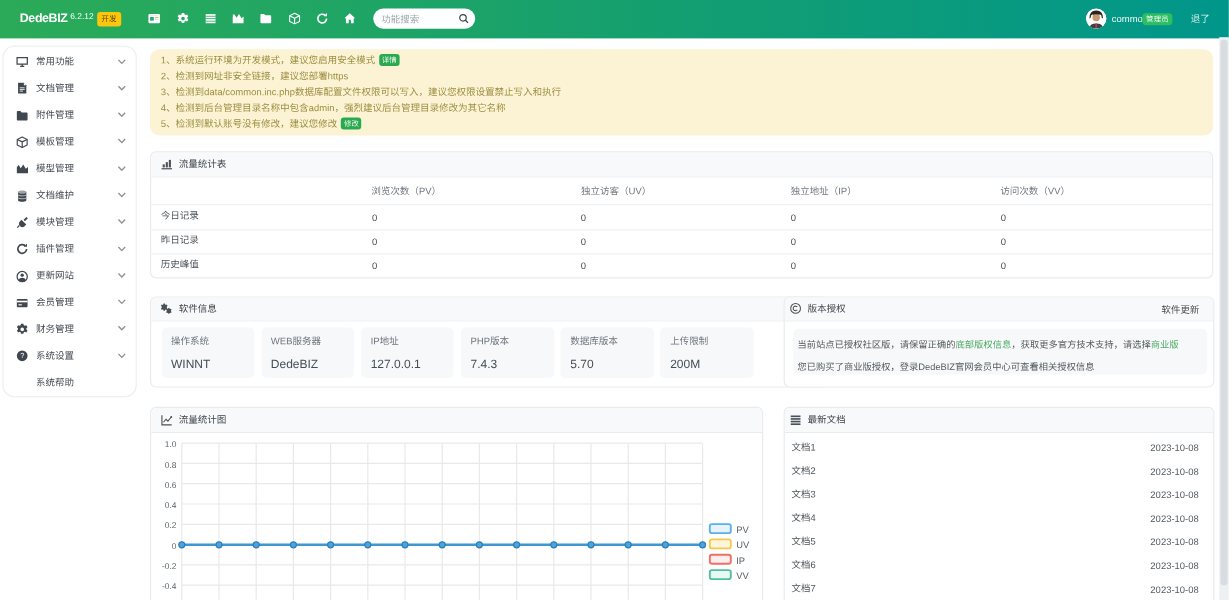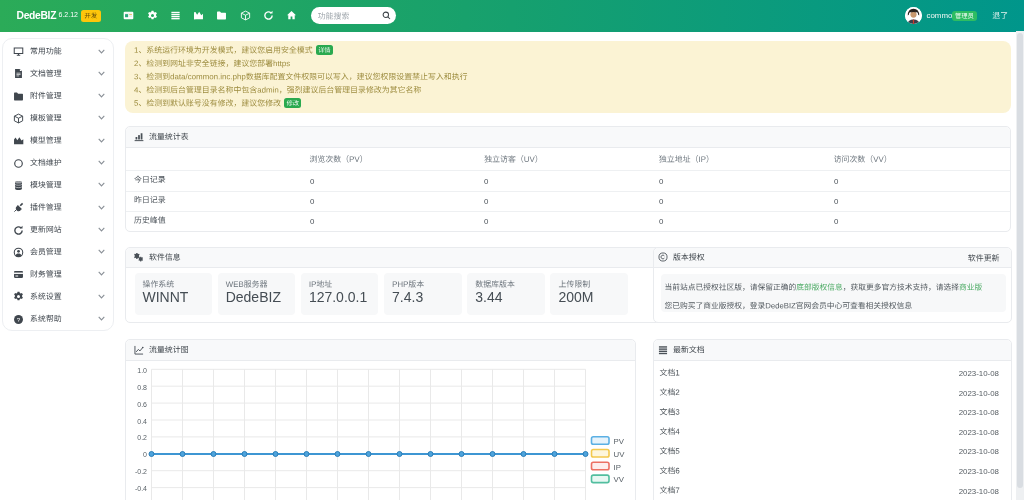--- a/index.html
+++ b/index.html
@@ -49,21 +49,21 @@
 .trow span{position:absolute;font-size:7.9px;white-space:nowrap}
 .th-row{height:22.4px}
 .th-row span{color:#6c757d;top:7px}
 .td-row{height:20.3px;border-top:1px solid #eef0f2}
 .td-row span{color:#495057;top:5.5px}
 .c0{left:9px}.c1{left:184px}.c2{left:358px}.c3{left:533px}.c4{left:708px}
 
 .cards{position:absolute;left:8.5px;top:25.5px;display:flex;gap:5.7px}
 .card{width:77.5px;height:42px;background:#f7f8f9;border-radius:4px;padding:6px 0 0 8px}
 .card .l{font-size:7.6px;color:#697179}
-.card .v{font-size:14px;color:#454d54;margin-top:0}
+.card .v{font-size:10px;color:#454d54;margin-top:10px}
 
 #licbox{position:absolute;left:7px;top:26.5px;width:345px;height:37.5px;background:#f7f8f9;
   border-radius:4px;padding:5px 0 0 5px;font-size:8.1px;color:#51585e;line-height:17.2px}
 #licbox .gl{color:#47a860}
 #swupd{position:absolute;right:6px;top:6.5px;font-size:8.3px;color:#41484e}
 
 .docrow{position:relative;height:19.6px}
 .docrow .n{position:absolute;left:6.5px;top:5px;font-size:8.3px;color:#4a5157}
 .docrow .d{position:absolute;right:11.5px;top:5px;font-size:7.9px;color:#565d63}
 
@@ -182,29 +182,20 @@
       <svg width="12" height="12" viewBox="0 0 16 16">
         <path fill="#40474e" d="M1.5 13.5v-7l2.2-2.8 2.6 4 3-4.6 3 5 2.7-2.1v7.5z"></path>
       </svg>
       <span class="t">模型管理</span>
       <svg class="ch" width="7" height="5" viewBox="0 0 10 7">
         <path fill="none" stroke="#8a9097" stroke-width="1.6" d="M1 1.2 5 5.4 9 1.2"></path>
       </svg>
     </div>
   <div class="sbi">
       <svg width="12" height="12" viewBox="0 0 16 16">
-        <circle cx="8" cy="8" r="5.5" fill="none" stroke="#40474e" stroke-width="1.7"></circle>
-      </svg>
-      <span class="t">文档维护</span>
-      <svg class="ch" width="7" height="5" viewBox="0 0 10 7">
-        <path fill="none" stroke="#8a9097" stroke-width="1.6" d="M1 1.2 5 5.4 9 1.2"></path>
-      </svg>
-    </div>
-  <div class="sbi">
-      <svg width="12" height="12" viewBox="0 0 16 16">
         <path fill="#40474e" d="M3 3.2C3 2 5.2 1.4 8 1.4s5 .6 5 1.8v9.6c0 1.2-2.2 1.8-5 1.8s-5-.6-5-1.8z"></path>
         <ellipse cx="8" cy="3.2" rx="5" ry="1.8" fill="#fff" opacity=".5"></ellipse>
         <path stroke="#fff" stroke-width=".8" fill="none" d="M3 6.5c1 .8 3 1.1 5 1.1s4-.3 5-1.1M3 10c1 .8 3 1.1 5 1.1s4-.3 5-1.1"></path>
       </svg>
       <span class="t">模块管理</span>
       <svg class="ch" width="7" height="5" viewBox="0 0 10 7">
         <path fill="none" stroke="#8a9097" stroke-width="1.6" d="M1 1.2 5 5.4 9 1.2"></path>
       </svg>
     </div>
   <div class="sbi">
@@ -344,21 +335,21 @@
     <div class="card">
         <div class="l">IP地址</div>
         <div class="v">127.0.0.1</div>
       </div>
     <div class="card">
         <div class="l">PHP版本</div>
         <div class="v">7.4.3</div>
       </div>
     <div class="card">
         <div class="l">数据库版本</div>
-        <div class="v">3.44</div>
+        <div class="v">5.70</div>
       </div>
     <div class="card">
         <div class="l">上传限制</div>
         <div class="v">200M</div>
       </div>
   </div>
 </div>
 <div class="panel" style="left:652.5px;top:246.5px;width:359px;height:76px">
   <div class="ph" style="padding-left:4.5px"><svg width="12" height="12" viewBox="0 0 16 16">
         <circle cx="8" cy="8" r="6.5" fill="none" stroke="#495057" stroke-width="1.4"></circle>

